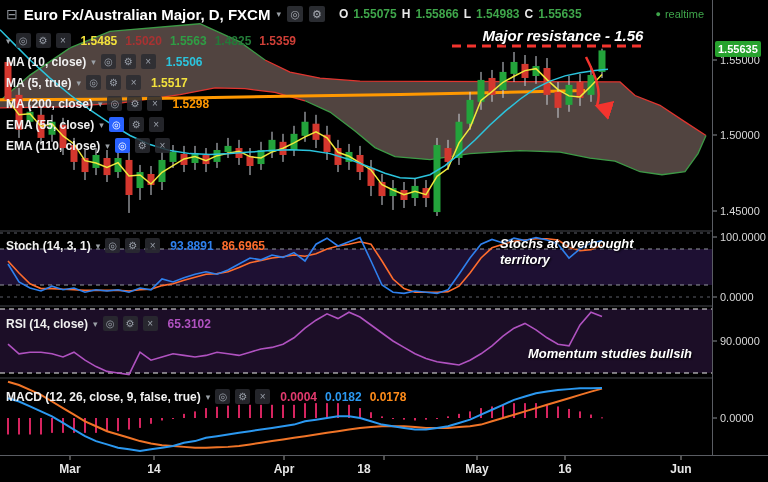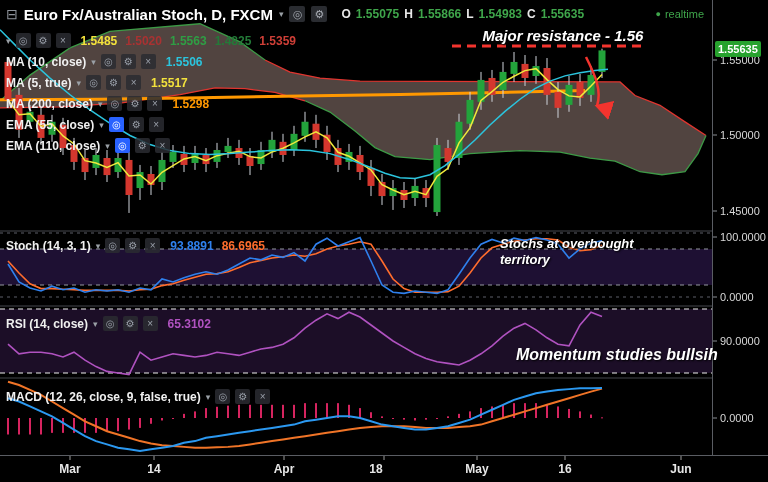--- a/index.html
+++ b/index.html
@@ -28,21 +28,21 @@
   .vals{display:flex;gap:8px;font-size:12px;font-weight:bold;margin-left:5px;}
   .c-yel{color:#f3e23c;} .c-dred{color:#a83232;} .c-grn{color:#2f9e44;} .c-dgrn{color:#237a38;}
   .c-red{color:#cf3f37;} .c-cyan{color:#2bc4dd;} .c-org{color:#ff9800;}
   .c-kblue{color:#2f80ed;} .c-korg{color:#ff6d2d;} .c-pur{color:#b052c0;}
   .c-pink{color:#e23a6e;} .c-mblue{color:#2b98f0;} .c-morg{color:#ff8c1a;}
   
   .note{position:absolute;color:#fff;font-weight:bold;font-style:italic;z-index:7;
         text-shadow:1px 1px 2px #000;}
   #note-resistance{left:458px;top:27px;width:210px;text-align:center;font-size:15px;}
   #note-stoch{left:500px;top:236px;width:170px;font-size:13px;line-height:16px;}
-  #note-rsi{left:516px;top:346px;width:240px;font-size:16px;}
+  #note-rsi{left:528px;top:346px;width:240px;font-size:13px;}
   
   .axis{position:absolute;left:712px;top:0;width:56px;height:455px;background:#000;
         border-left:1px solid #5a5d63;z-index:4;}
   .axlab{position:absolute;left:7px;color:#d8d8d8;font-size:11px;transform:translateY(-50%);white-space:nowrap;}
   .axtick{position:absolute;left:0;width:4px;height:1px;background:#8a8d93;transform:translateY(-50%);}
   .badge{position:absolute;left:2px;background:#27a22e;color:#fff;font-size:11px;font-weight:bold;
          padding:2px 3px;border-radius:2px;transform:translateY(-50%);}
   
   .taxis{position:absolute;left:0;top:455px;width:768px;height:27px;background:#000;
          border-top:1px solid #5a5d63;z-index:4;}
@@ -268,21 +268,21 @@
         <polyline points="8,381.7 19,385 30,389.95 41,394.9 52,401.5 63,408.1 74,414.7 85,421.3 96,426.25 107,431.2 118,434.5 129,437.8 140,441.1 151,443.575 162,445.225 173,446.05 184,446.875 195,447.7 206,447.7 217,447.37 228,446.875 239,446.05 250,444.4 261,442.75 272,441.1 283,439.45 294,437.8 305,436.15 316,434.5 327,432.85 338,431.2 349,429.55 360,427.9 371,427.075 382,426.25 393,426.25 404,426.25 415,427.075 426,427.9 437,427.9 448,427.9 459,427.075 470,426.25 481,424.6 492,421.3 503,418 514,414.7 525,411.4 536,408.1 547,404.8 558,401.5 569,398.2 580,394.9 591,391.6 602,388.63" fill="none" stroke="#f07427" stroke-width="2"></polyline>
         <polyline points="8,398.2 19,401.5 30,406.45 41,411.4 52,416.35 63,422.95 74,429.55 85,436.15 96,441.1 107,444.4 118,447.7 129,449.35 140,451 151,449.35 162,447.7 173,446.05 184,442.75 195,441.1 206,437.8 217,436.15 228,434.5 239,432.85 250,431.2 261,429.55 272,427.9 283,426.25 294,424.6 305,421.3 316,419.65 327,418 338,416.35 349,416.35 360,418 371,421.3 382,424.6 393,426.25 404,427.9 415,429.55 426,429.55 437,427.9 448,426.25 459,422.95 470,419.65 481,414.7 492,409.75 503,404.8 514,399.85 525,396.55 536,393.25 547,391.6 558,389.95 569,389.125 580,388.3 591,388.135 602,387.97" fill="none" stroke="#2b98f0" stroke-width="2"></polyline>
       </g>
       <line x1="0" y1="231" x2="712" y2="231" stroke="#45474d" stroke-width="1"></line>
       <line x1="0" y1="306" x2="712" y2="306" stroke="#45474d" stroke-width="1"></line>
       <line x1="0" y1="378" x2="712" y2="378" stroke="#45474d" stroke-width="1"></line>
     </svg>
 
   <div class="hdr">
     <span class="boxicon">⊟</span>
-    <span class="sym">Euro Fx/Australian Stoch, D, FXCM</span>
+    <span class="sym">Euro Fx/Australian Major, D, FXCM</span>
     <span class="caret">▾</span>
     <span class="ibtn">◎</span>
     <span class="ibtn">⚙</span>
     <span class="ohlc">
       <span>O</span>
       <span class="v">1.55075</span>
       <span>H</span>
       <span class="v">1.55866</span>
       <span>L</span>
       <span class="v">1.54983</span>
@@ -373,20 +373,25 @@
     <span class="vals">
         <span class="c-pur">65.3102</span>
       </span>
   </div>
   <div class="ind-row" style="top:388px;">
     <span class="ind-label">MACD (12, 26, close, 9, false, true)</span>
     <span class="caret">▾</span>
     <span class="mini">◎</span>
     <span class="mini">⚙</span>
     <span class="mini">×</span>
+    <span class="vals">
+      <span class="c-pink">0.0004</span>
+      <span class="c-mblue">0.0182</span>
+      <span class="c-morg">0.0178</span>
+    </span>
   </div>
 
   <div class="note" id="note-resistance">Major resistance - 1.56</div>
   <div class="note" id="note-stoch">
     <div>Stochs at overbought</div>
     <div>territory</div>
   </div>
   <div class="note" id="note-rsi">Momentum studies bullsih</div>
 
   <div class="axis" id="price-axis">
@@ -409,21 +414,21 @@
     </div>
 
   <div class="taxis" id="time-axis">
       <div class="ttick" style="left: 70px;"></div>
       <div class="tlab" style="left: 70px;">Mar</div>
       <div class="ttick" style="left: 154px;"></div>
       <div class="tlab" style="left: 154px;">14</div>
       <div class="ttick" style="left: 284px;"></div>
       <div class="tlab" style="left: 284px;">Apr</div>
       <div class="ttick" style="left: 384px;"></div>
-      <div class="tlab" style="left: 376px;">18</div>
+      <div class="tlab" style="left: 364px;">18</div>
       <div class="ttick" style="left: 477px;"></div>
       <div class="tlab" style="left: 477px;">May</div>
       <div class="ttick" style="left: 565px;"></div>
       <div class="tlab" style="left: 565px;">16</div>
       <div class="ttick" style="left: 681px;"></div>
       <div class="tlab" style="left: 681px;">Jun</div>
     </div>
 </div>
 
 </body></html>

